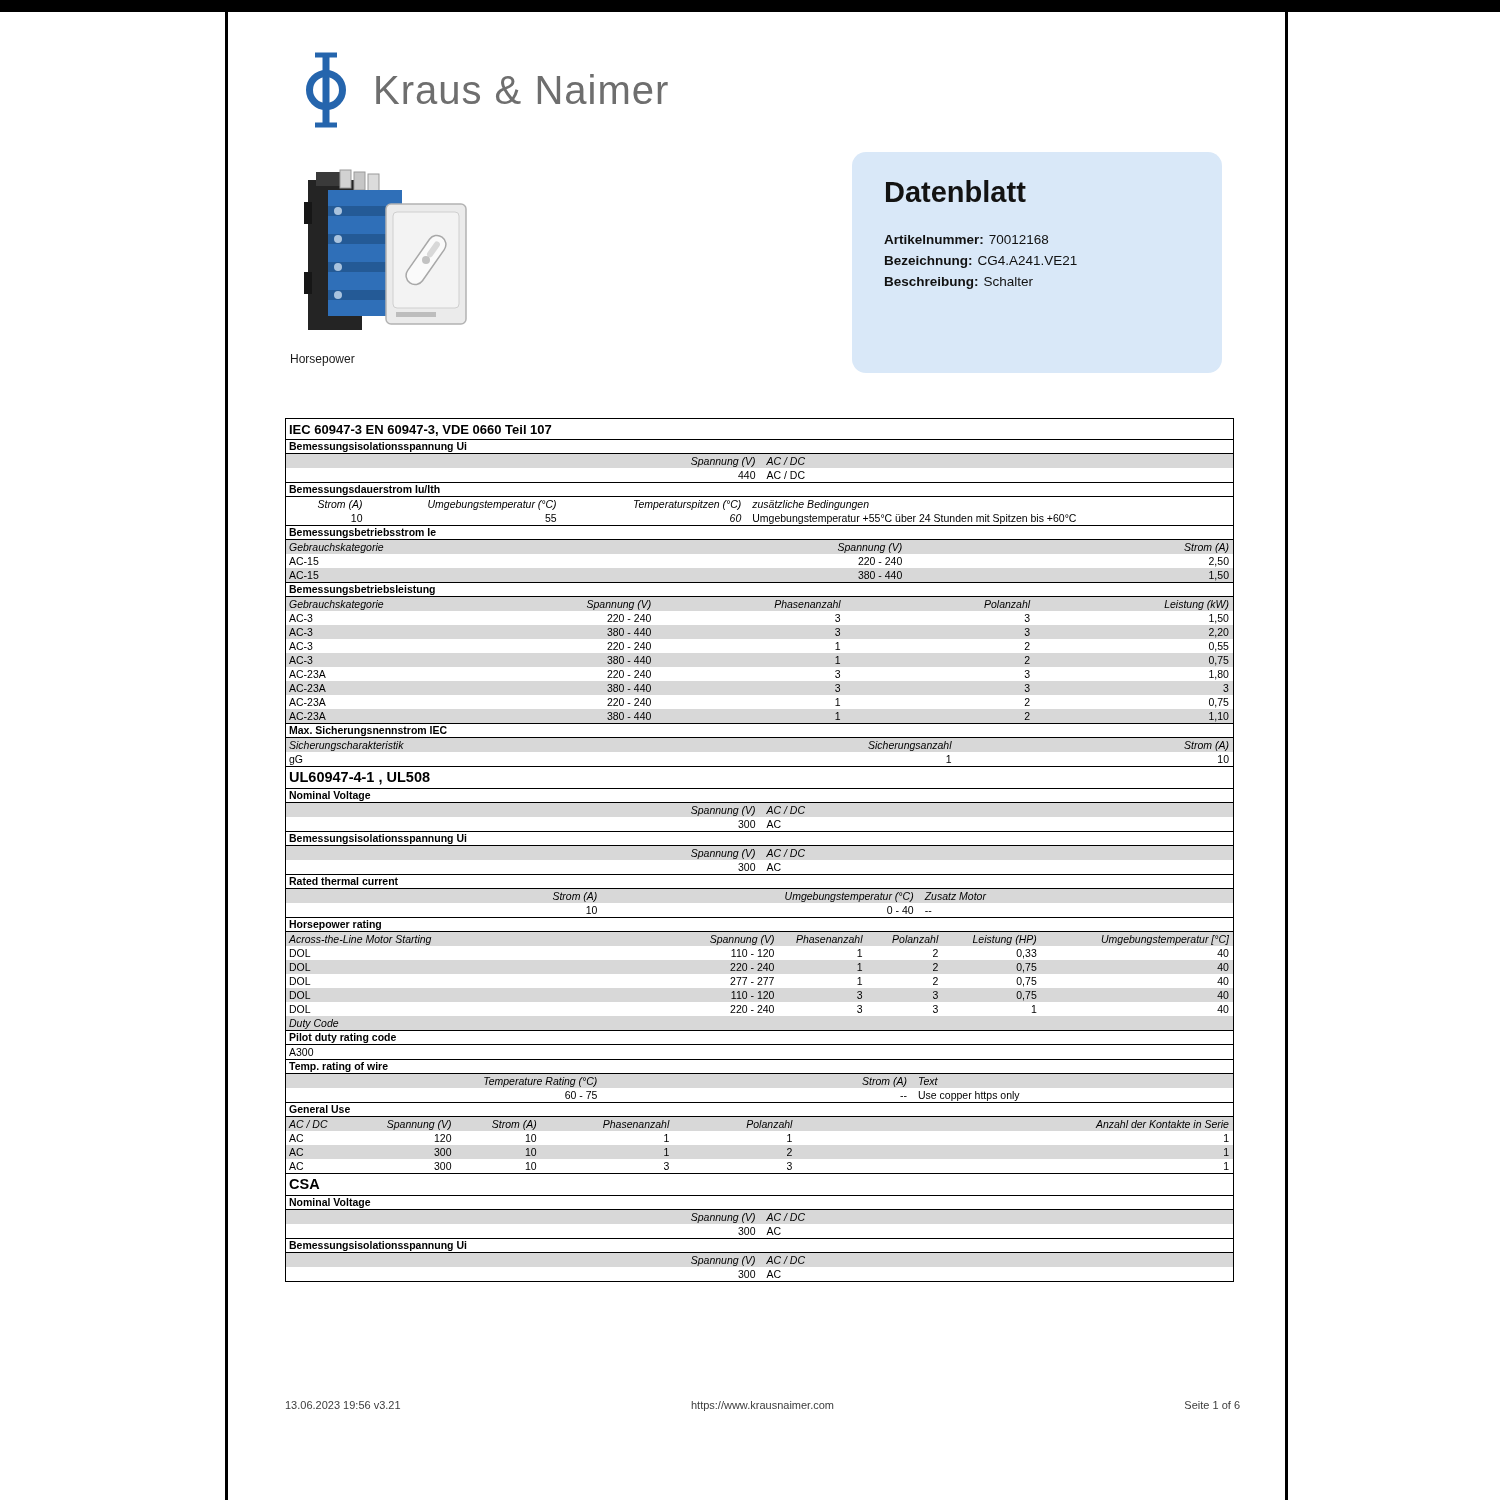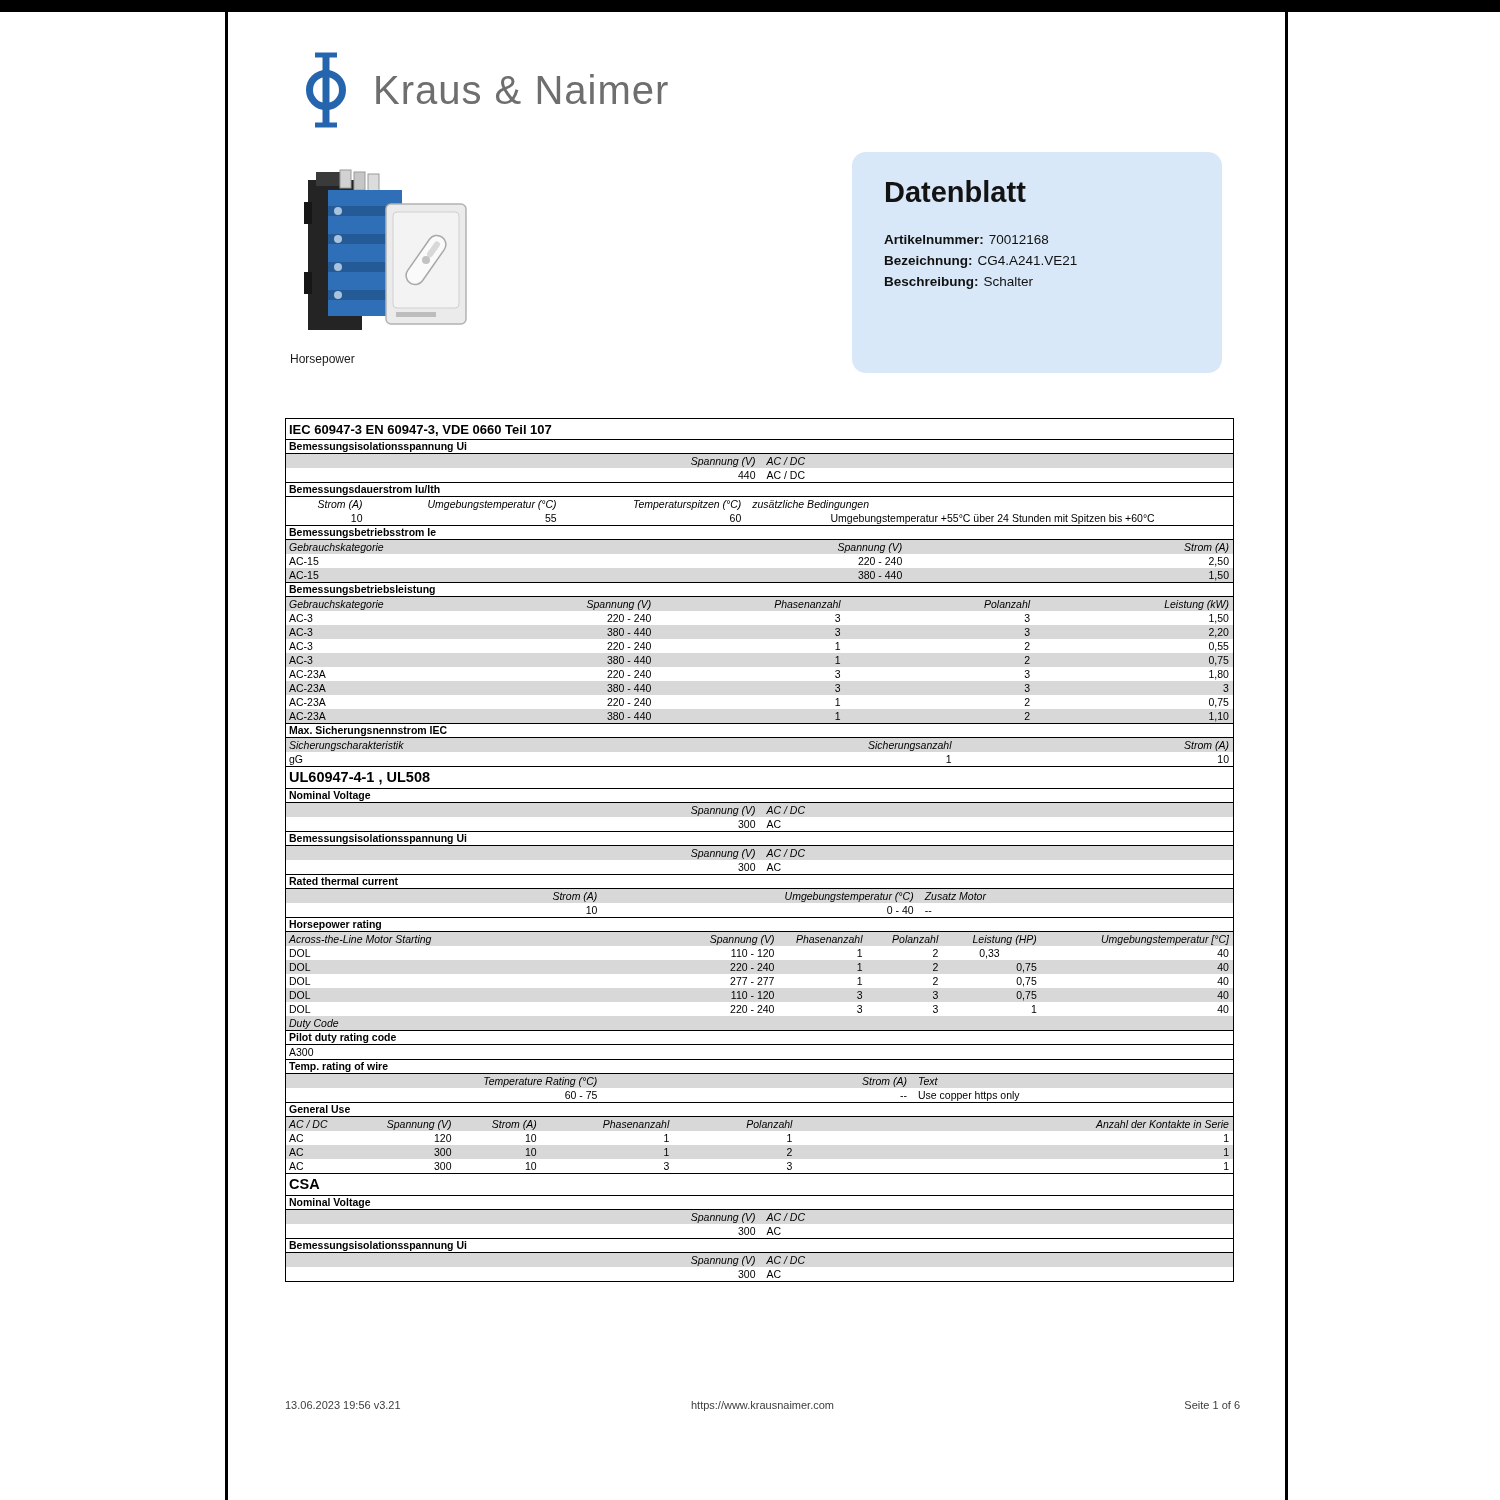--- a/index.html
+++ b/index.html
@@ -121,22 +121,22 @@
       <div class="r sub">Bemessungsdauerstrom Iu/Ith</div>
       <div class="r head">
         <span class="cell a-r" style="width: 8.5%;">Strom (A)</span>
         <span class="cell a-r" style="width: 20.5%;">Umgebungstemperatur (°C)</span>
         <span class="cell a-r" style="width: 19.5%;">Temperaturspitzen (°C)</span>
         <span class="cell a-l" style="width: 51.5%;">zusätzliche Bedingungen</span>
       </div>
       <div class="r data">
         <span class="cell a-r" style="width: 8.5%;">10</span>
         <span class="cell a-r" style="width: 20.5%;">55</span>
-        <span class="cell a-r" style="width: 19.5%;">60</span>
-        <span class="cell a-l" style="width: 51.5%; text-align: center;">Umgebungstemperatur +55°C über 24 Stunden mit Spitzen bis +60°C</span>
+        <span class="cell a-r" style="width: 19.5%; font-style: italic;">60</span>
+        <span class="cell a-l" style="width: 51.5%;">Umgebungstemperatur +55°C über 24 Stunden mit Spitzen bis +60°C</span>
       </div>
       <div class="r sub">Bemessungsbetriebsstrom Ie</div>
       <div class="r head shade">
         <span class="cell a-l" style="width: 35%;">Gebrauchskategorie</span>
         <span class="cell a-r" style="width: 30.5%;">Spannung (V)</span>
         <span class="cell a-r" style="width: 34.5%;">Strom (A)</span>
       </div>
       <div class="r data">
         <span class="cell a-l" style="width: 35%;">AC-15</span>
         <span class="cell a-r" style="width: 30.5%;">220 - 240</span>
@@ -259,21 +259,21 @@
         <span class="cell a-r" style="width: 9.3%;">Phasenanzahl</span>
         <span class="cell a-r" style="width: 8%;">Polanzahl</span>
         <span class="cell a-r" style="width: 10.4%;">Leistung (HP)</span>
         <span class="cell a-r" style="width: 20.3%;">Umgebungstemperatur [°C]</span>
       </div>
       <div class="r data">
         <span class="cell a-l" style="width: 32%;">DOL</span>
         <span class="cell a-r" style="width: 20%;">110 - 120</span>
         <span class="cell a-r" style="width: 9.3%;">1</span>
         <span class="cell a-r" style="width: 8%;">2</span>
-        <span class="cell a-r" style="width: 10.4%; text-align: center;">0,33</span>
+        <span class="cell a-r" style="width: 10.4%;">0,33</span>
         <span class="cell a-r" style="width: 20.3%;">40</span>
       </div>
       <div class="r data shade">
         <span class="cell a-l" style="width: 32%;">DOL</span>
         <span class="cell a-r" style="width: 20%;">220 - 240</span>
         <span class="cell a-r" style="width: 9.3%;">1</span>
         <span class="cell a-r" style="width: 8%;">2</span>
         <span class="cell a-r" style="width: 10.4%;">0,75</span>
         <span class="cell a-r" style="width: 20.3%;">40</span>
       </div>

